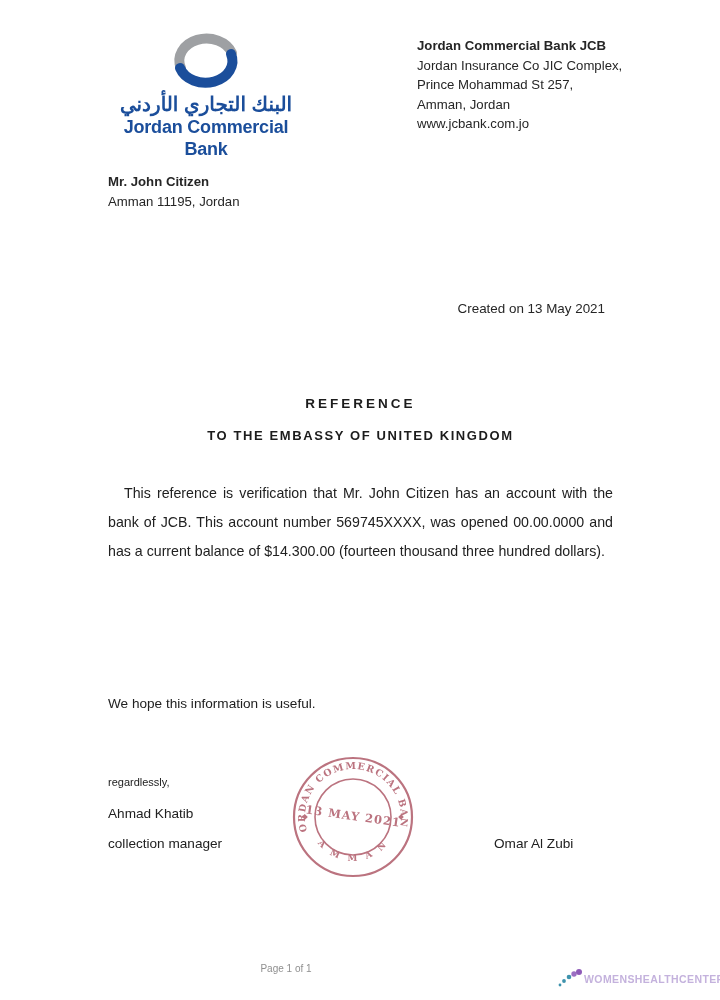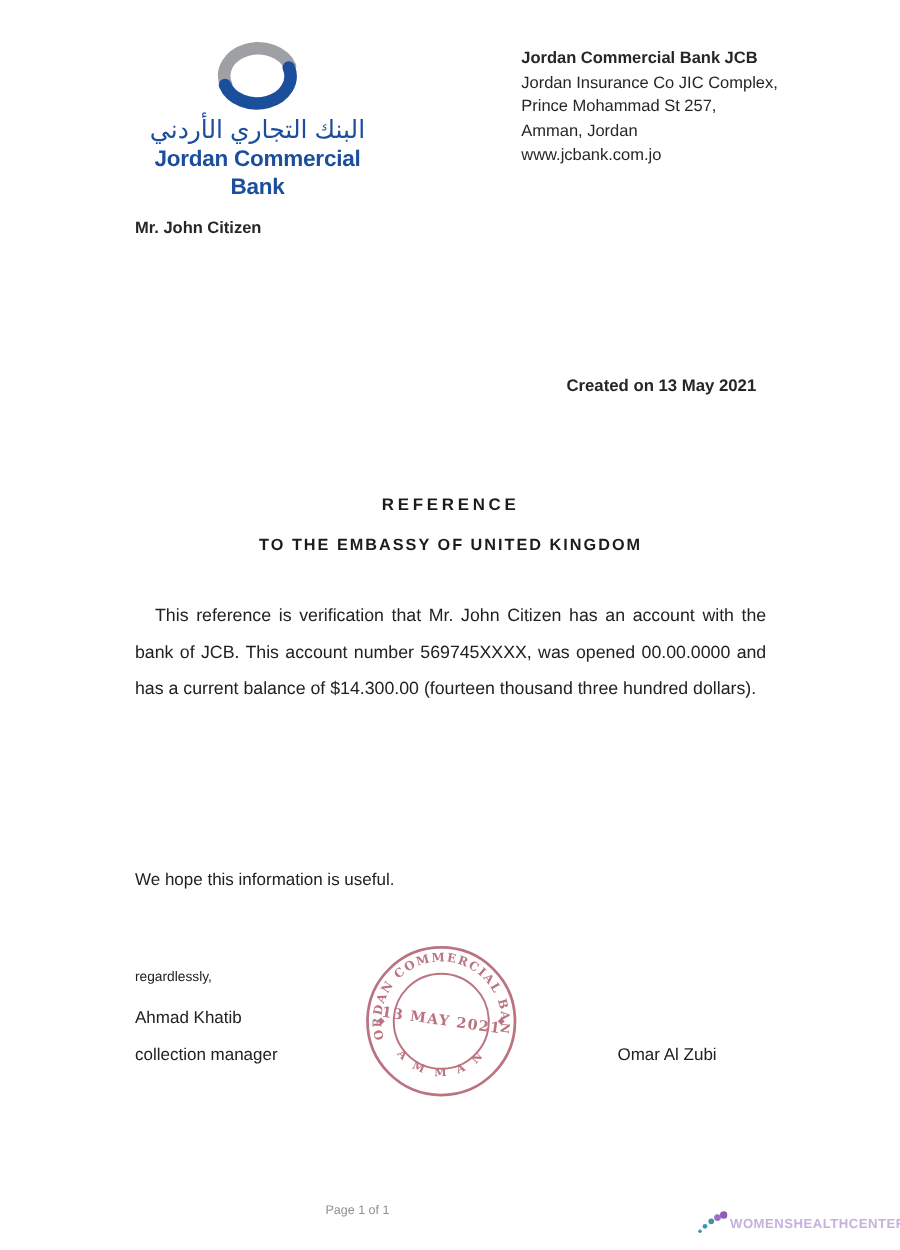--- a/index.html
+++ b/index.html
@@ -12,39 +12,39 @@
     overflow: hidden;
   }
   .abs { position: absolute; }
 
   
   .logo-block { left: 100px; top: 26px; width: 212px; text-align: center; }
   .logo-icon { display: block; margin: 0 auto; }
   .logo-arabic {
     direction: rtl;
     font-size: 20px; line-height: 24px;
-    color: #1b4e9b; font-weight: normal;
+    color: #1b4e9b; font-weight: bold;
     margin-top: 2px;
     letter-spacing: 1px;
   }
   .logo-english {
     font-size: 18px; line-height: 22px;
     color: #1b4e9b; font-weight: bold;
     letter-spacing: -0.2px;
   }
 
   .bank-info { left: 417px; top: 36px; width: 270px; font-size: 13.2px; line-height: 19.6px; color: #262626; }
   .bank-info .bold-line { font-weight: bold; }
 
   
   .recipient { left: 108px; top: 172px; width: 260px; font-size: 13.2px; line-height: 19.6px; color: #262626; }
   .recipient .bold-line { font-weight: bold; }
 
   
-  .created-line { left: 300px; top: 301px; width: 305px; text-align: right; font-size: 13.4px; color: #262626; font-weight: bold; }
+  .created-line { left: 300px; top: 301px; width: 305px; text-align: right; font-size: 13.4px; color: #262626; }
 
   
   .doc-title {
     left: 108px; top: 396px; width: 505px; text-align: center;
     font-size: 13.5px; font-weight: bold; letter-spacing: 3px; color: #1c1c1c;
   }
   .doc-subtitle {
     left: 108px; top: 428px; width: 505px; text-align: center;
     font-size: 13px; font-weight: bold; letter-spacing: 1.6px; color: #1c1c1c;
   }
@@ -97,20 +97,21 @@
 <div class="abs bank-info">
   <div class="bold-line">Jordan Commercial Bank JCB</div>
   <div>Jordan Insurance Co JIC Complex,</div>
   <div>Prince Mohammad St 257,</div>
   <div>Amman, Jordan</div>
   <div>www.jcbank.com.jo</div>
 </div>
 
 <div class="abs recipient">
   <div class="bold-line">Mr. John Citizen</div>
+  <div>Amman 11195, Jordan</div>
 </div>
 
 <div class="abs created-line">Created on 13 May 2021</div>
 
 <div class="abs doc-title">REFERENCE</div>
 <div class="abs doc-subtitle">TO THE EMBASSY OF UNITED KINGDOM</div>
 
 <div class="abs body-text">
   <p>This reference is verification that Mr. John Citizen has an account with the bank of JCB. This account number 569745XXXX, was opened 00.00.0000 and has a current balance of $14.300.00 (fourteen thousand three hundred dollars).</p>
 </div>

